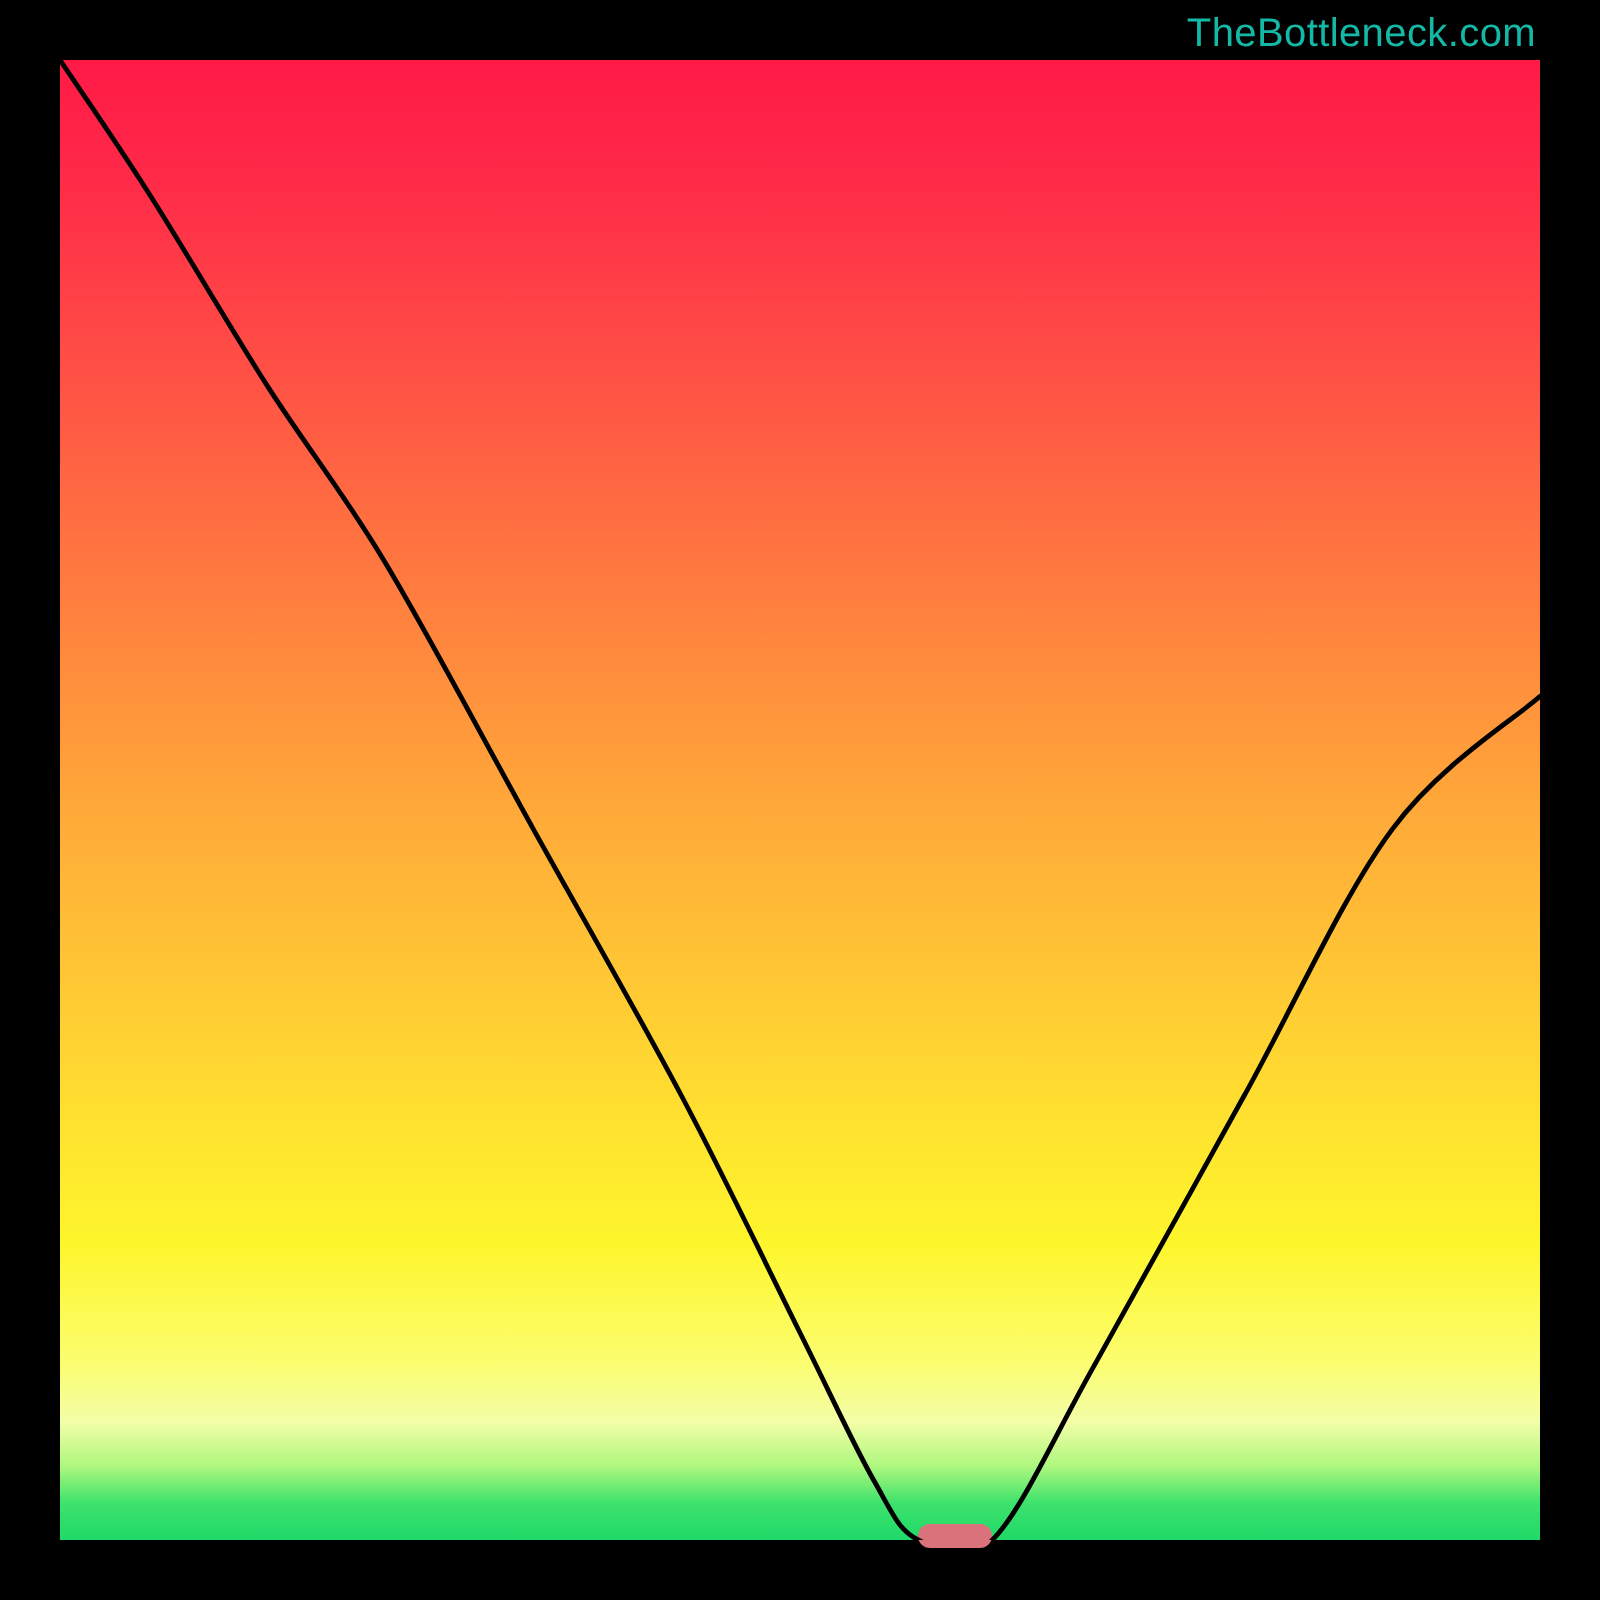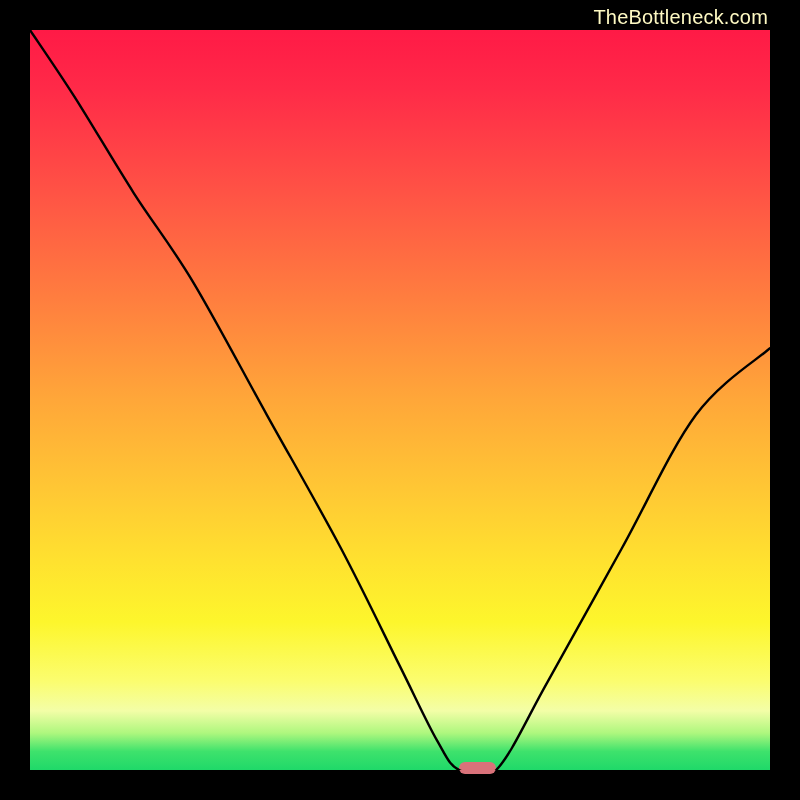--- a/index.html
+++ b/index.html
@@ -51,21 +51,21 @@
     position: absolute;
     top: 0;
     left: 0;
     width: 740px;
     height: 740px;
   }
   .attribution {
     position: absolute;
     top: 6px;
     right: 32px;
-    color: #fef9c3;
+    color: #14b8a6;
     font-size: 20px;
     font-weight: 500;
     letter-spacing: 0.2px;
   }
 </style>
 </head>
 <body>
 
 <div class="frame">
 

